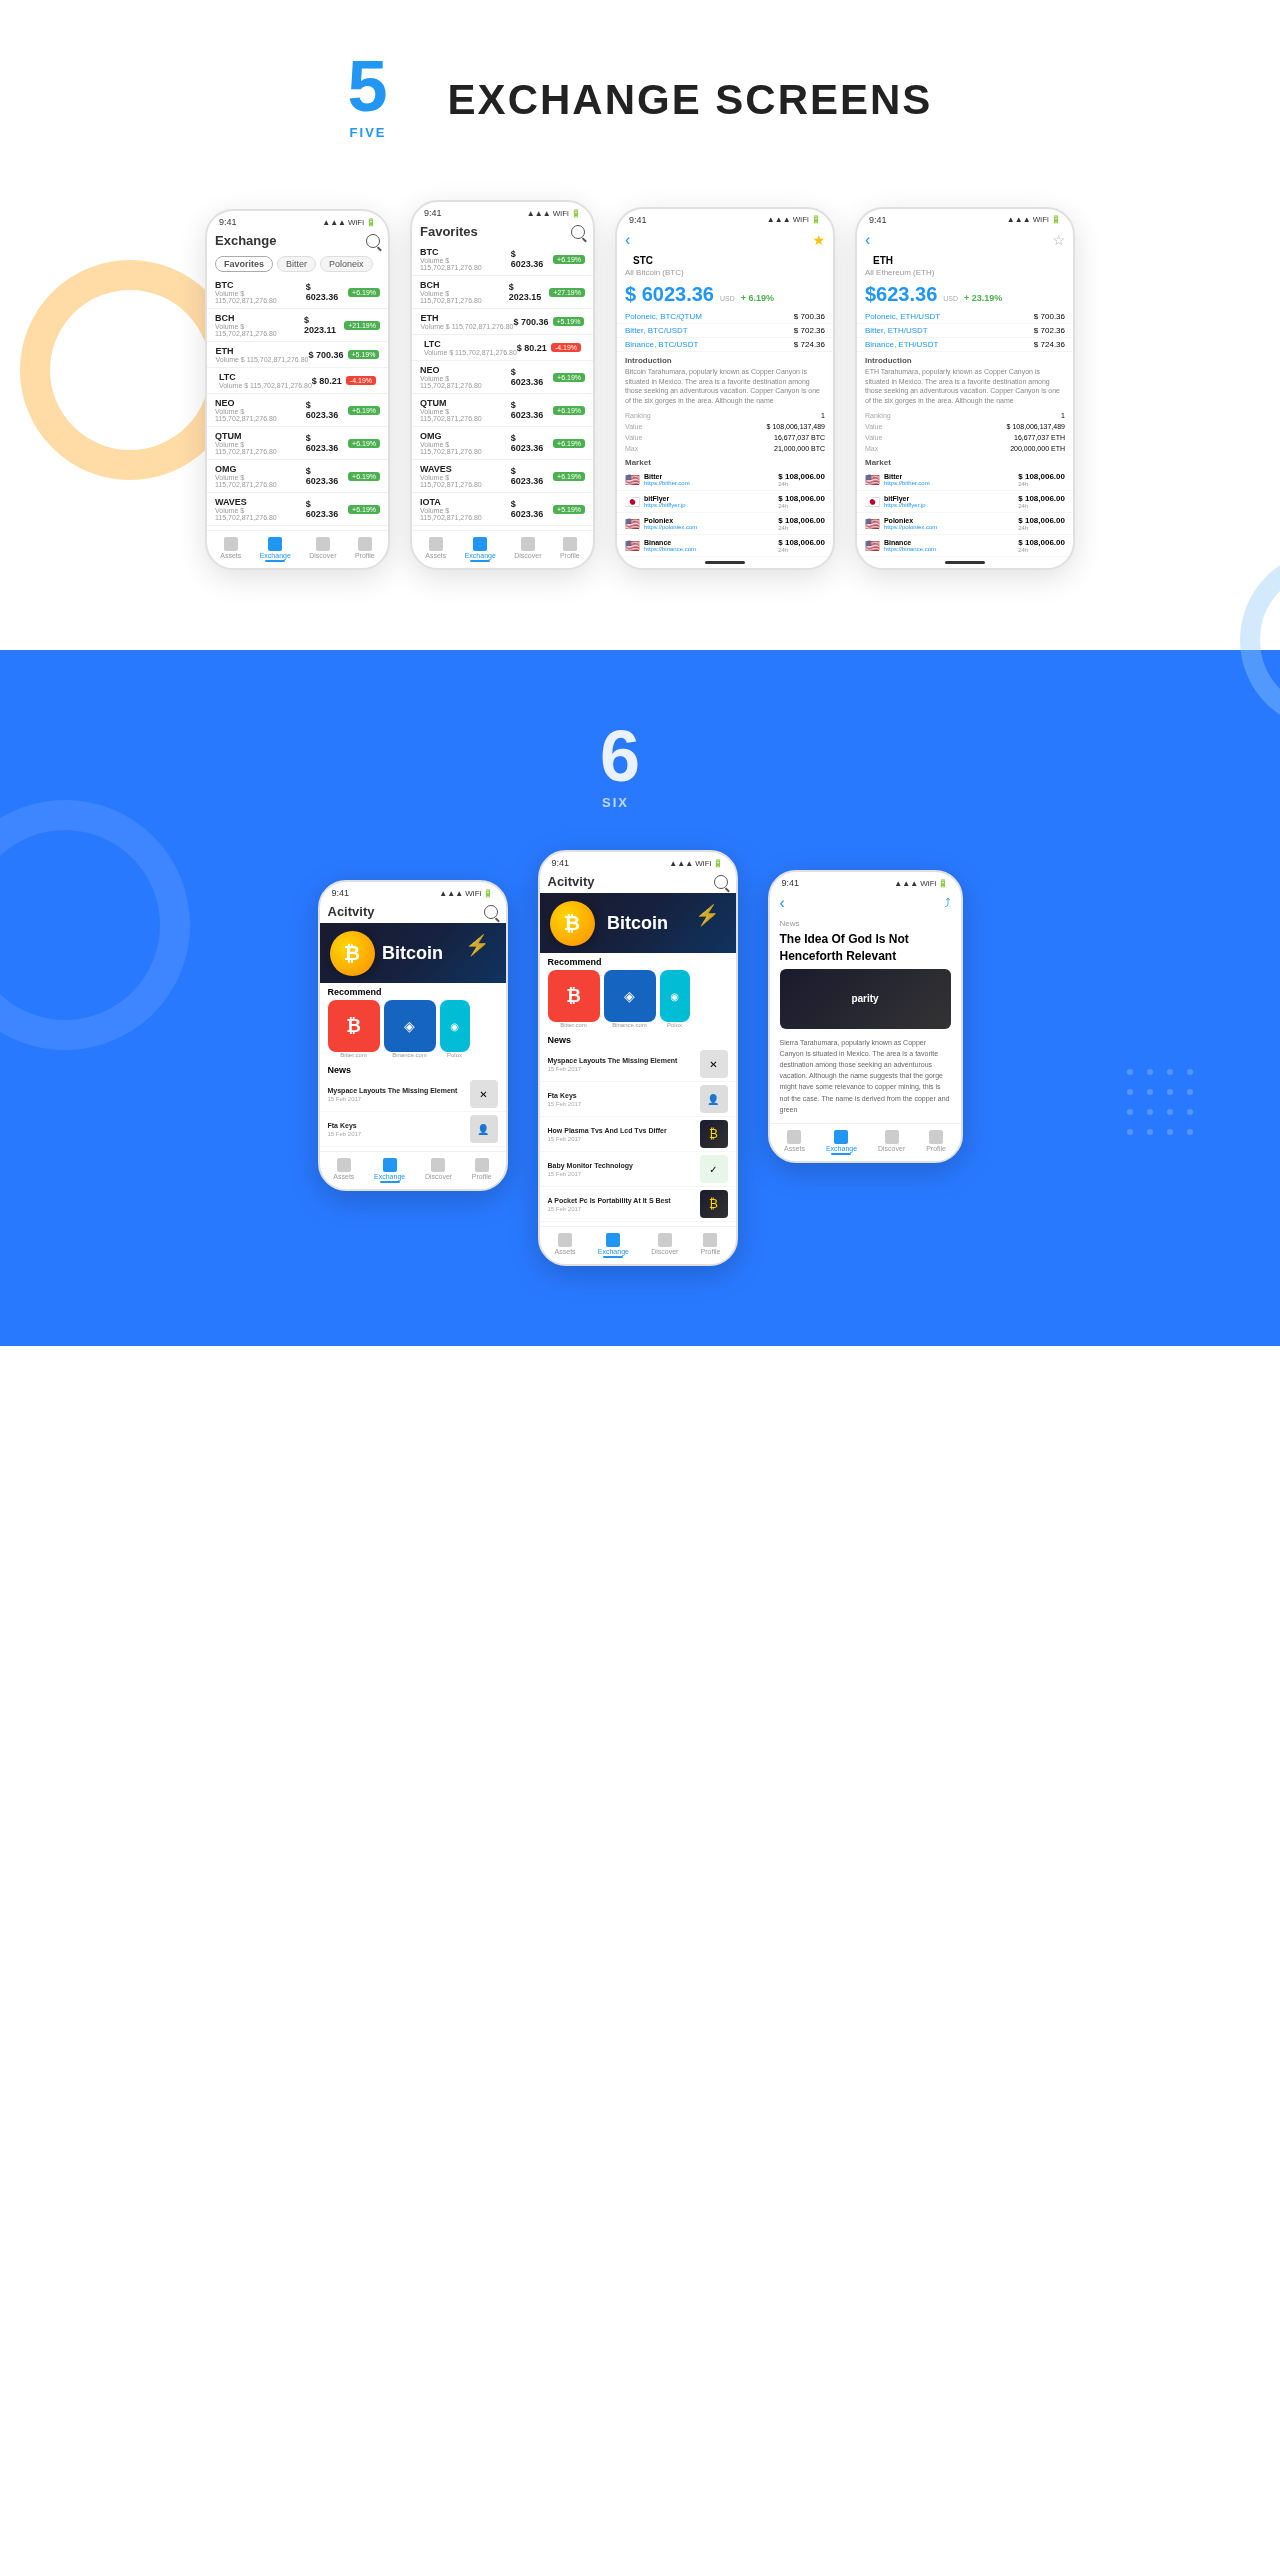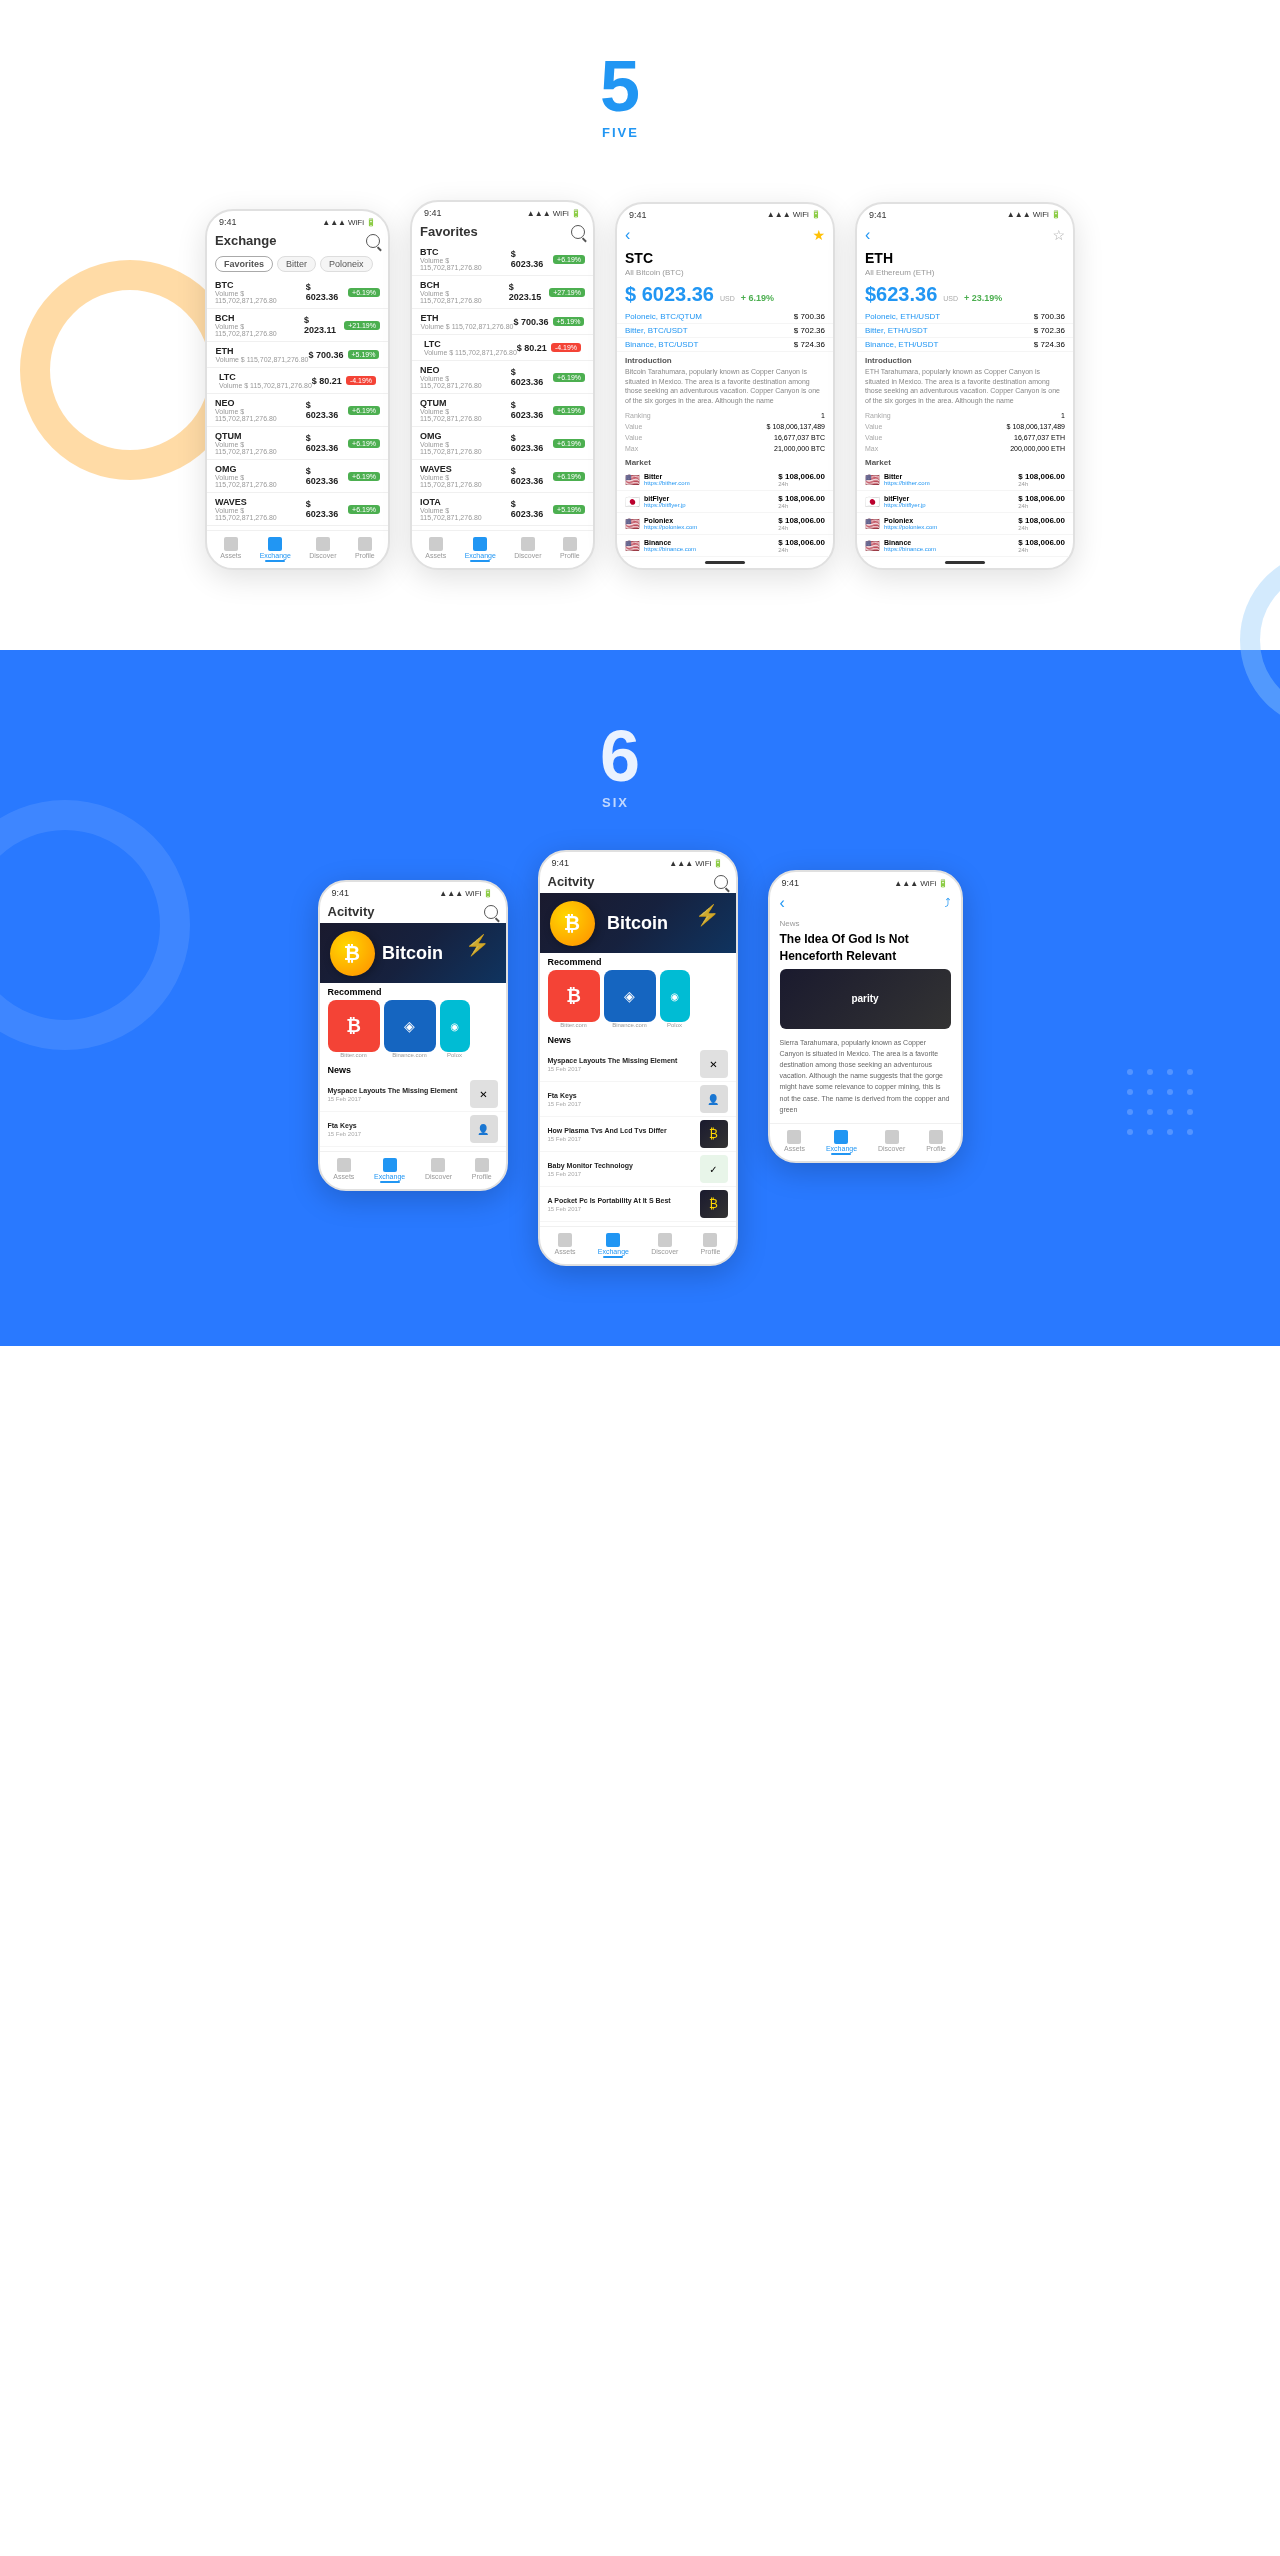--- a/index.html
+++ b/index.html
@@ -247,23 +247,24 @@
       margin-left: auto;
       color: #FFC107;
       font-size: 14px;
     }
     .star-icon-outline {
       margin-left: auto;
       color: #aaa;
       font-size: 14px;
     }
     .detail-crypto-title {
-      font-size: 14px;
+      font-size: 10px;
       font-weight: 700;
       padding: 2px 8px;
+      margin-left: 8px;
     }
     .detail-crypto-sub {
       font-size: 8px;
       color: #999;
       padding: 0 8px 2px;
     }
     .detail-price-row {
       display: flex;
       align-items: baseline;
       gap: 6px;
@@ -529,20 +530,21 @@
     }
   </style>
 </head>
 <body>
 
 <div class="section-header">
   <div class="number-badge">
     <span class="big-num">5</span>
     <span class="small-word">FIVE</span>
   </div>
+  <span class="section-title">EXCHANGE SCREENS</span>
 </div>
 
 <div class="exchange-section">
 
   <div style="position:absolute; left:20px; top:80px; z-index:1;">
     <div class="deco-circle-orange"></div>
   </div>
   <div style="position:absolute; right:40px; bottom:100px; z-index:1;">
     <div class="deco-circle-blue"></div>
   </div>

